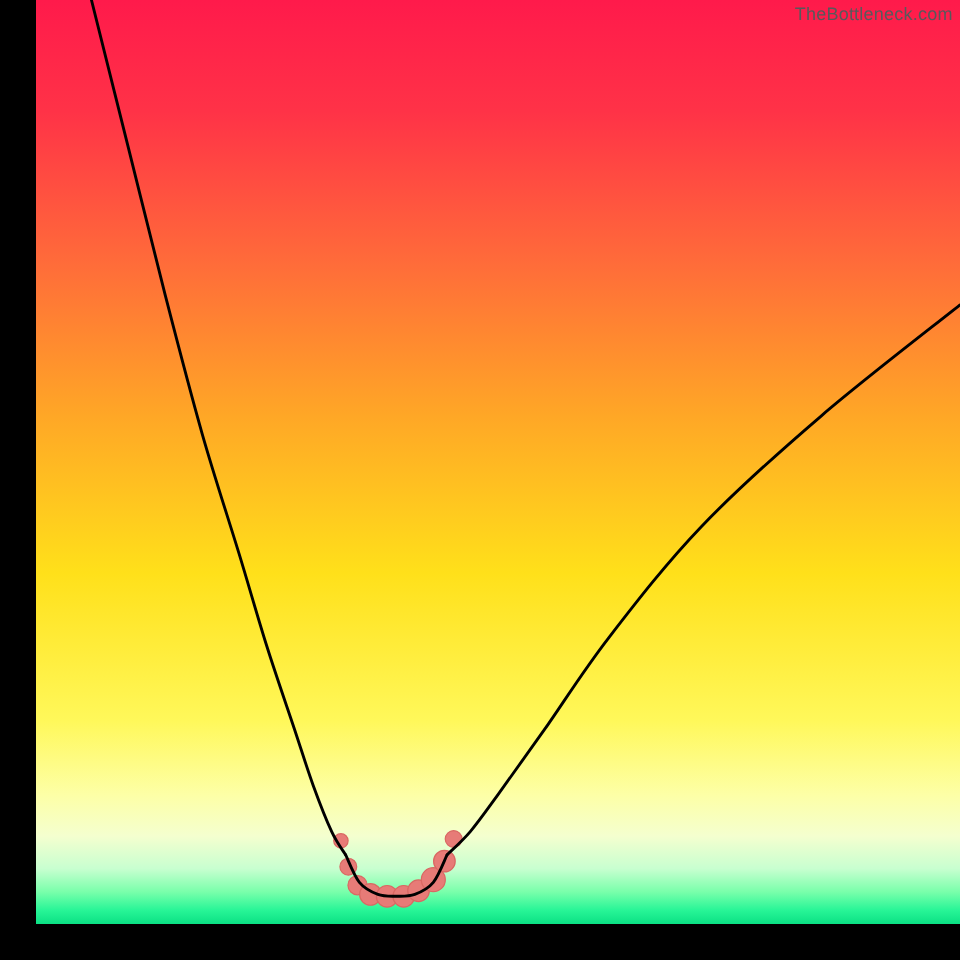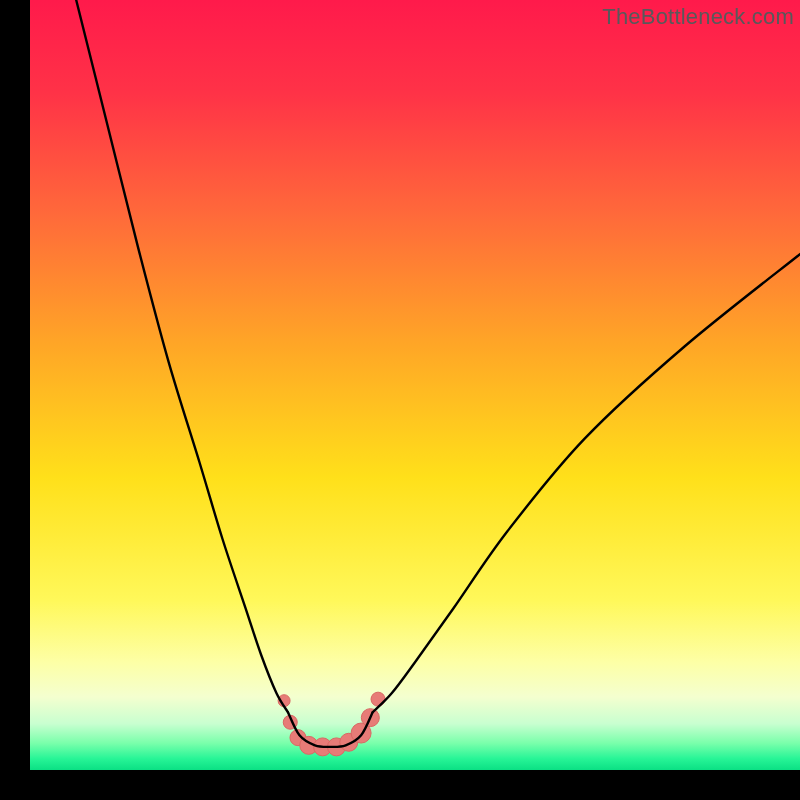--- a/index.html
+++ b/index.html
@@ -24,21 +24,21 @@
     left: 0;
     top: 0;
     width: 770px;
     height: 770px;
   }
   .watermark {
     position: absolute;
     top: 4px;
     right: 6px;
     color: #58595b;
-    font-size: 22px;
+    font-size: 15px;
     font-weight: 400;
     letter-spacing: 0.2px;
   }
   svg { display: block; }
 </style>
 </head>
 <body>
 
 <div class="frame">
   <svg class="plot" id="plot" width="770" height="770" viewBox="0 0 770 770">

